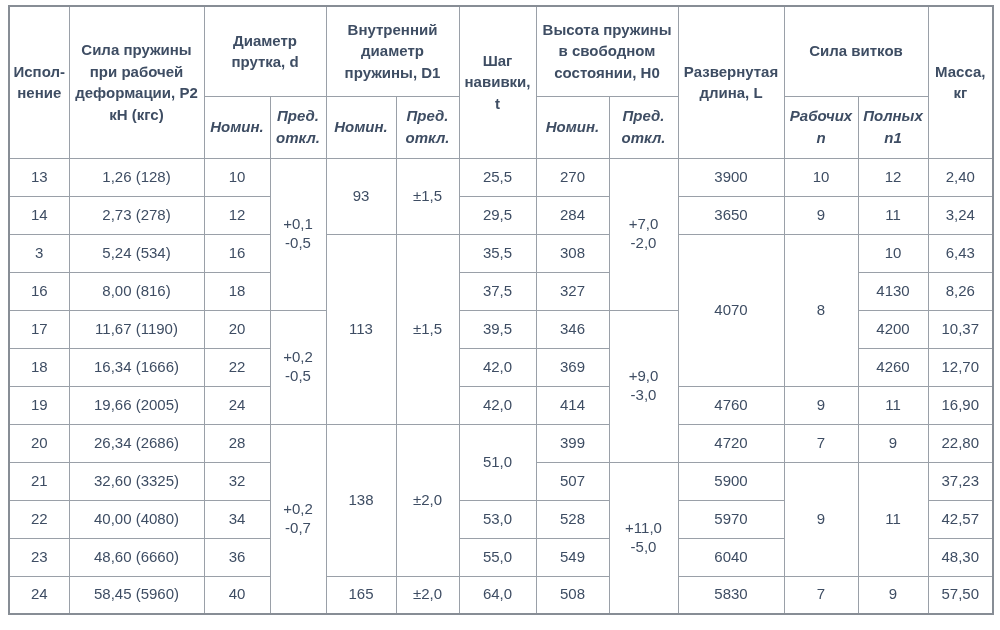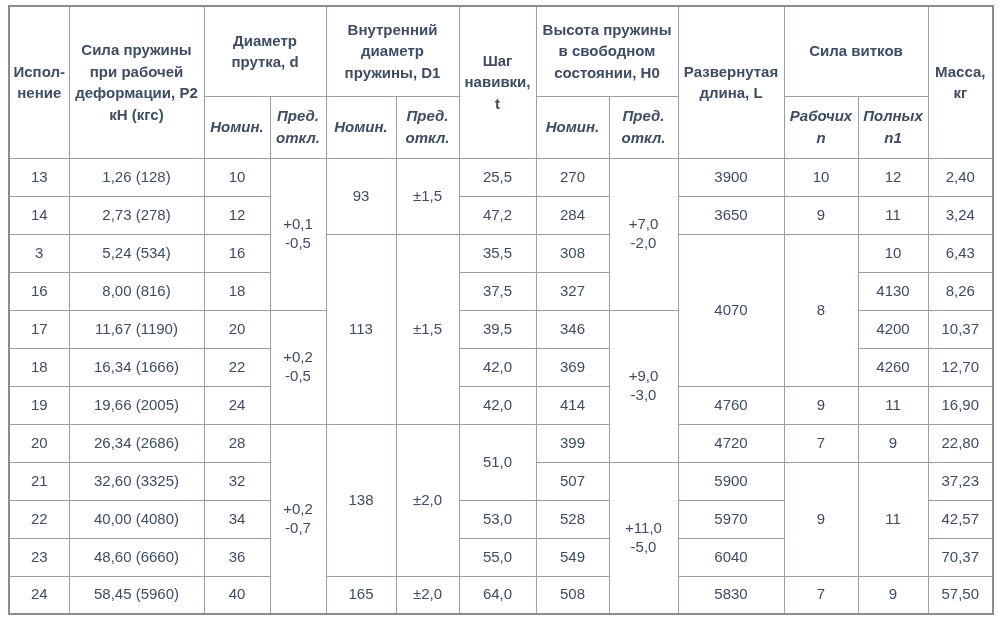--- a/index.html
+++ b/index.html
@@ -120,21 +120,21 @@
 -2,0</td>
       <td>3900</td>
       <td>10</td>
       <td>12</td>
       <td>2,40</td>
     </tr>
     <tr>
       <td>14</td>
       <td>2,73 (278)</td>
       <td>12</td>
-      <td>47,2</td>
+      <td>29,5</td>
       <td>284</td>
       <td>3650</td>
       <td>9</td>
       <td>11</td>
       <td>3,24</td>
     </tr>
     <tr>
       <td>3</td>
       <td>5,24 (534)</td>
       <td>16</td>
@@ -225,21 +225,21 @@
       <td>5970</td>
       <td>42,57</td>
     </tr>
     <tr>
       <td>23</td>
       <td>48,60 (6660)</td>
       <td>36</td>
       <td>55,0</td>
       <td>549</td>
       <td>6040</td>
-      <td>70,37</td>
+      <td>48,30</td>
     </tr>
     <tr>
       <td>24</td>
       <td>58,45 (5960)</td>
       <td>40</td>
       <td>165</td>
       <td>±2,0</td>
       <td>64,0</td>
       <td>508</td>
       <td>5830</td>

